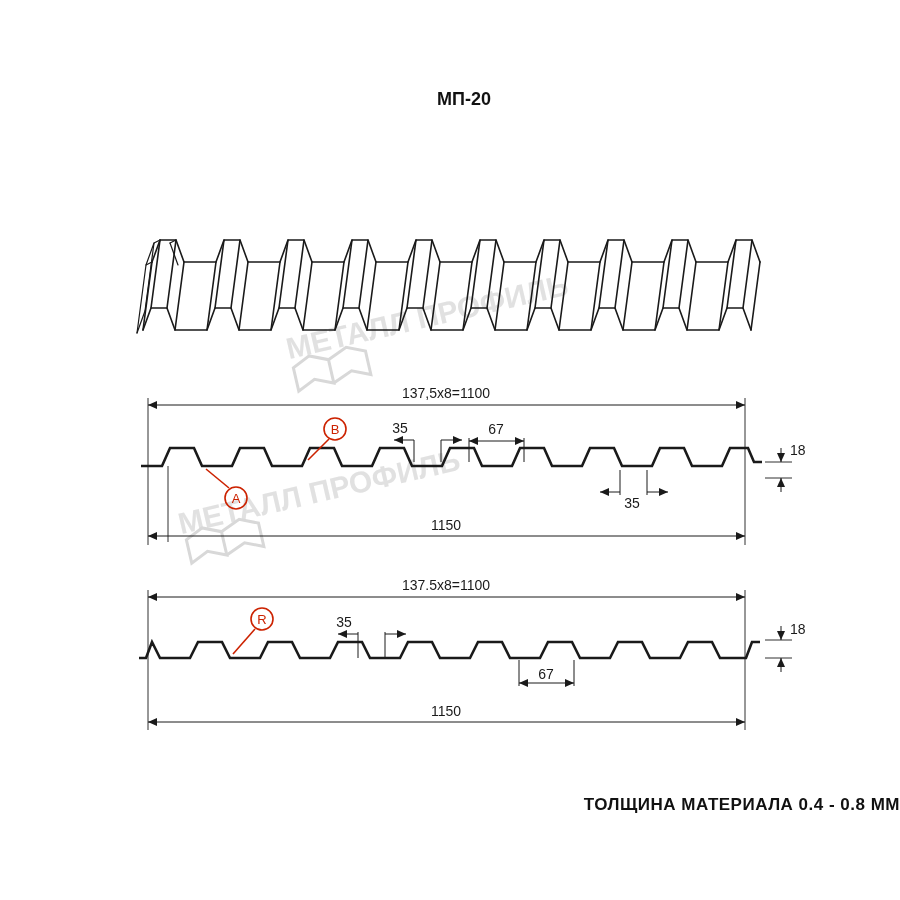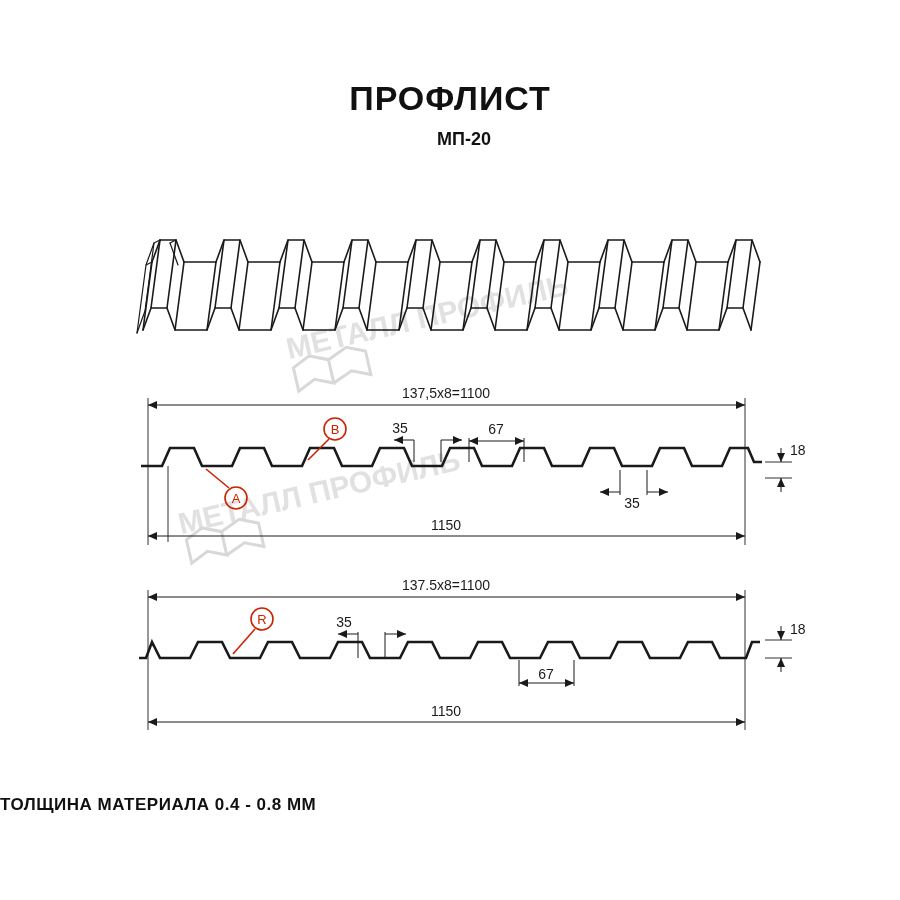--- a/index.html
+++ b/index.html
@@ -42,21 +42,21 @@
     color: #111;
     margin-top: 10px;
     line-height: 22px;
     margin-left: 28px;
   }
   .footer-note {
     position: absolute;
     left: 0;
     top: 795px;
     width: 900px;
-    text-align: left;
+    text-align: right;
     font-size: 17px;
     font-weight: bold;
     letter-spacing: 0.5px;
     color: #111;
   }
   svg { display: block; }
   .wm {
     position: absolute;
     font-family: "Liberation Sans", sans-serif;
     font-weight: bold;
@@ -77,21 +77,20 @@
   }
   .wm-logo {
     position: absolute;
     pointer-events: none;
   }
 </style>
 </head>
 <body>
 
 <div class="title-block">
-  <div class="title">ПРОФЛИСТ</div>
   <div class="subtitle">МП-20</div>
 </div>
 
 <div class="wm wm1">МЕТАЛЛ ПРОФИЛЬ</div>
 <div class="wm wm2">МЕТАЛЛ ПРОФИЛЬ</div>
 
 <svg class="wm-logo" style="left:285px; top:340px;" width="105" height="60" viewBox="0 0 105 60">
   <g transform="rotate(-13 52 30)" fill="none" stroke="#d8d8d8" stroke-width="3">
     <path d="M10 42 L10 18 L28 10 L46 18 L46 42 L28 34 Z"></path>
     <path d="M46 18 L66 10 L84 18 L84 42 L66 34 L46 42"></path>

